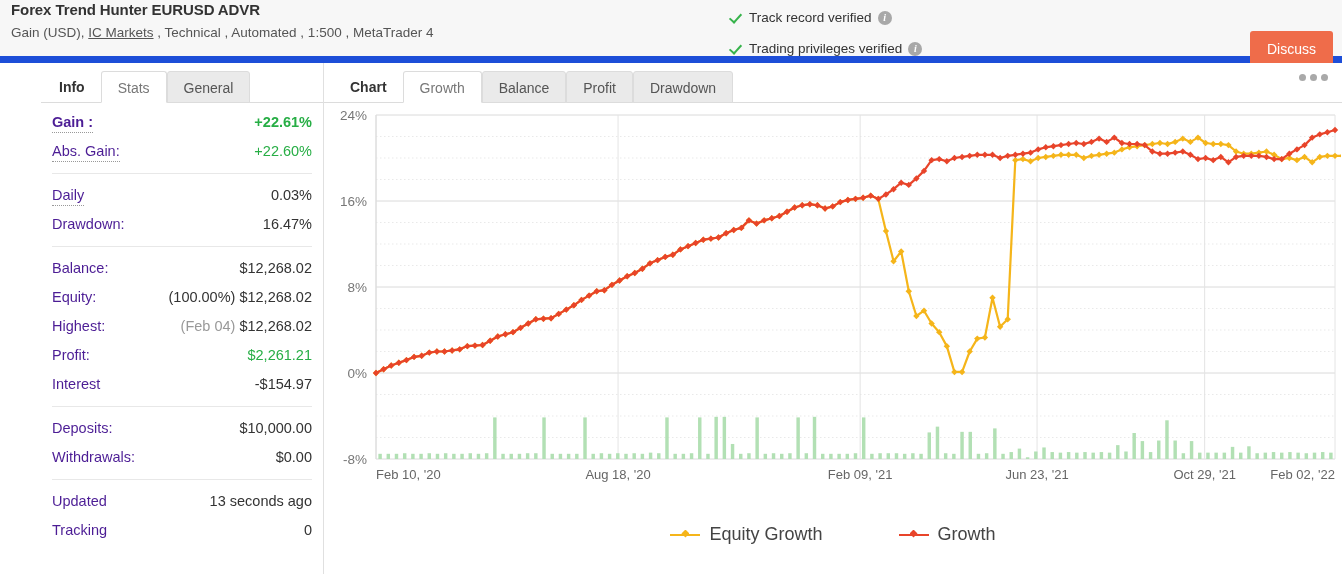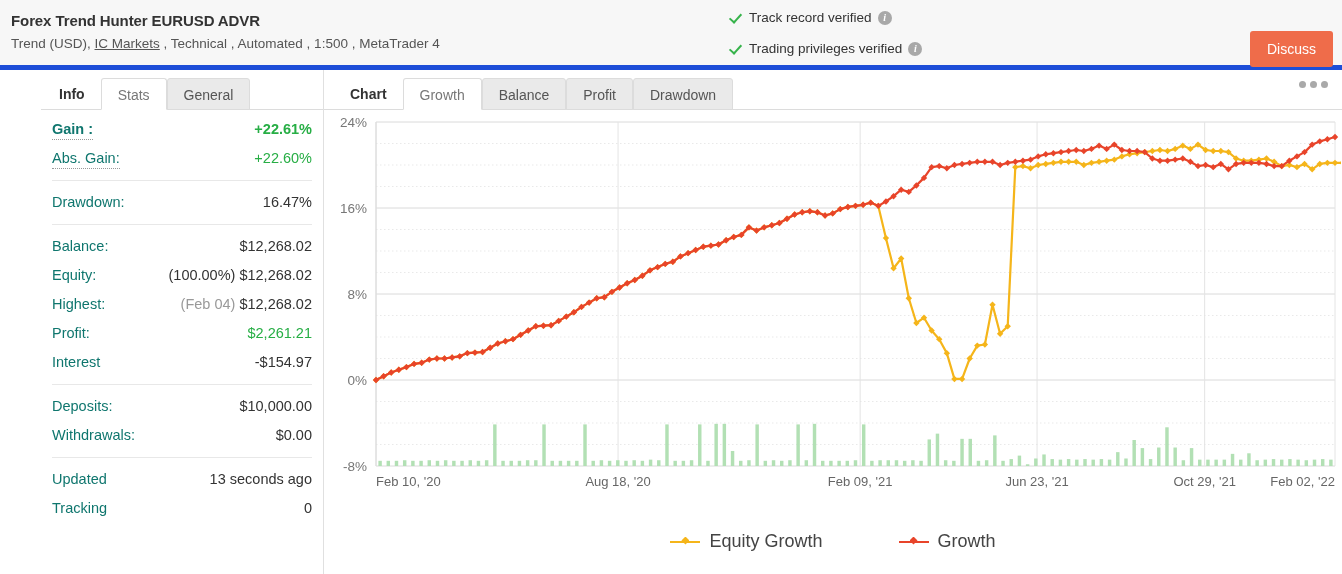--- a/index.html
+++ b/index.html
@@ -8,25 +8,24 @@
     width: 1342px; height: 574px;
     background: #ffffff;
     font-family: "Liberation Sans", sans-serif;
     overflow: hidden;
   }
   .app { position: relative; width: 1342px; height: 574px; background: #fff; }
 
   
   .header {
     position: relative;
-    height: 70px;
+    height: 63px;
     background: #f7f7f7;
-    border-bottom: 5px solid #1d4ed8;
+    border-bottom: 7px solid #1d4ed8;
     display: flex;
-    align-items: center;
   }
   .header-left { padding-left: 11px; width: 700px; }
   .acct-title {
     font-size: 15px; font-weight: bold; color: #333;
     letter-spacing: -0.1px; line-height: 20px;
   }
   .acct-sub {
     font-size: 13.5px; color: #555; line-height: 21px; margin-top: 2px;
   }
   .acct-sub a {
@@ -98,21 +97,21 @@
     border: 1px solid #dcdcdc; border-bottom-color: #fff;
   }
   .tab.inactive { background: #eaeaea; color: #555; border: 1px solid #dcdcdc; }
 
   .stat-group { padding: 0 11px; }
   .stat-row {
     display: flex; justify-content: space-between; align-items: baseline;
     font-size: 14.5px; color: #333; padding: 3px 0;
     line-height: 23px;
   }
-  .stat-row .lbl { color: #0f766e; white-space: nowrap; }
+  .stat-row .lbl { color: #4c1d95; white-space: nowrap; }
   .stat-row .lbl.dotted {
     border-bottom: 1px dotted #999; cursor: help;
     line-height: 19px; display: inline-block;
   }
   .stat-row .lbl.bold { font-weight: bold; }
   .stat-row .val { text-align: right; white-space: nowrap; color: #333; }
   .val.green { color: #27ae45; }
   .val.green.bold { font-weight: bold; }
   .val .muted { color: #999; }
   .divider { height: 1px; background: #e8e8e8; margin: 7px 11px; }
@@ -155,21 +154,21 @@
   }
 </style>
 </head>
 <body>
 
 <div class="app">
 
   <div class="header">
     <div class="header-left">
       <div class="acct-title">Forex Trend Hunter EURUSD ADVR</div>
-      <div class="acct-sub"><span>Trend (USD), </span><a>IC Markets</a><span> , Technical , Automated , 1:500 , MetaTrader 4</span></div>
+      <div class="acct-sub"><span>Gain (USD), </span><a>IC Markets</a><span> , Technical , Automated , 1:500 , MetaTrader 4</span></div>
     </div>
 
     <div class="header-verify">
       <div class="verify-row">
         <span class="check"></span>
         <span>Track record verified</span>
         <span class="info-dot">i</span>
       </div>
       <div class="verify-row">
         <span class="check"></span>
@@ -195,20 +194,24 @@
               <span class="lbl dotted bold">Gain :</span>
               <span class="val green bold">+22.61%</span>
             </div>
             <div class="stat-row">
               <span class="lbl dotted">Abs. Gain:</span>
               <span class="val green">+22.60%</span>
             </div>
           </div>
           <div class="divider"></div>
           <div class="stat-group">
+            <div class="stat-row">
+              <span class="lbl dotted">Daily</span>
+              <span class="val">0.03%</span>
+            </div>
             <div class="stat-row">
               <span class="lbl">Drawdown:</span>
               <span class="val">16.47%</span>
             </div>
           </div>
           <div class="divider"></div>
           <div class="stat-group">
             <div class="stat-row">
               <span class="lbl">Balance:</span>
               <span class="val">$12,268.02</span>

